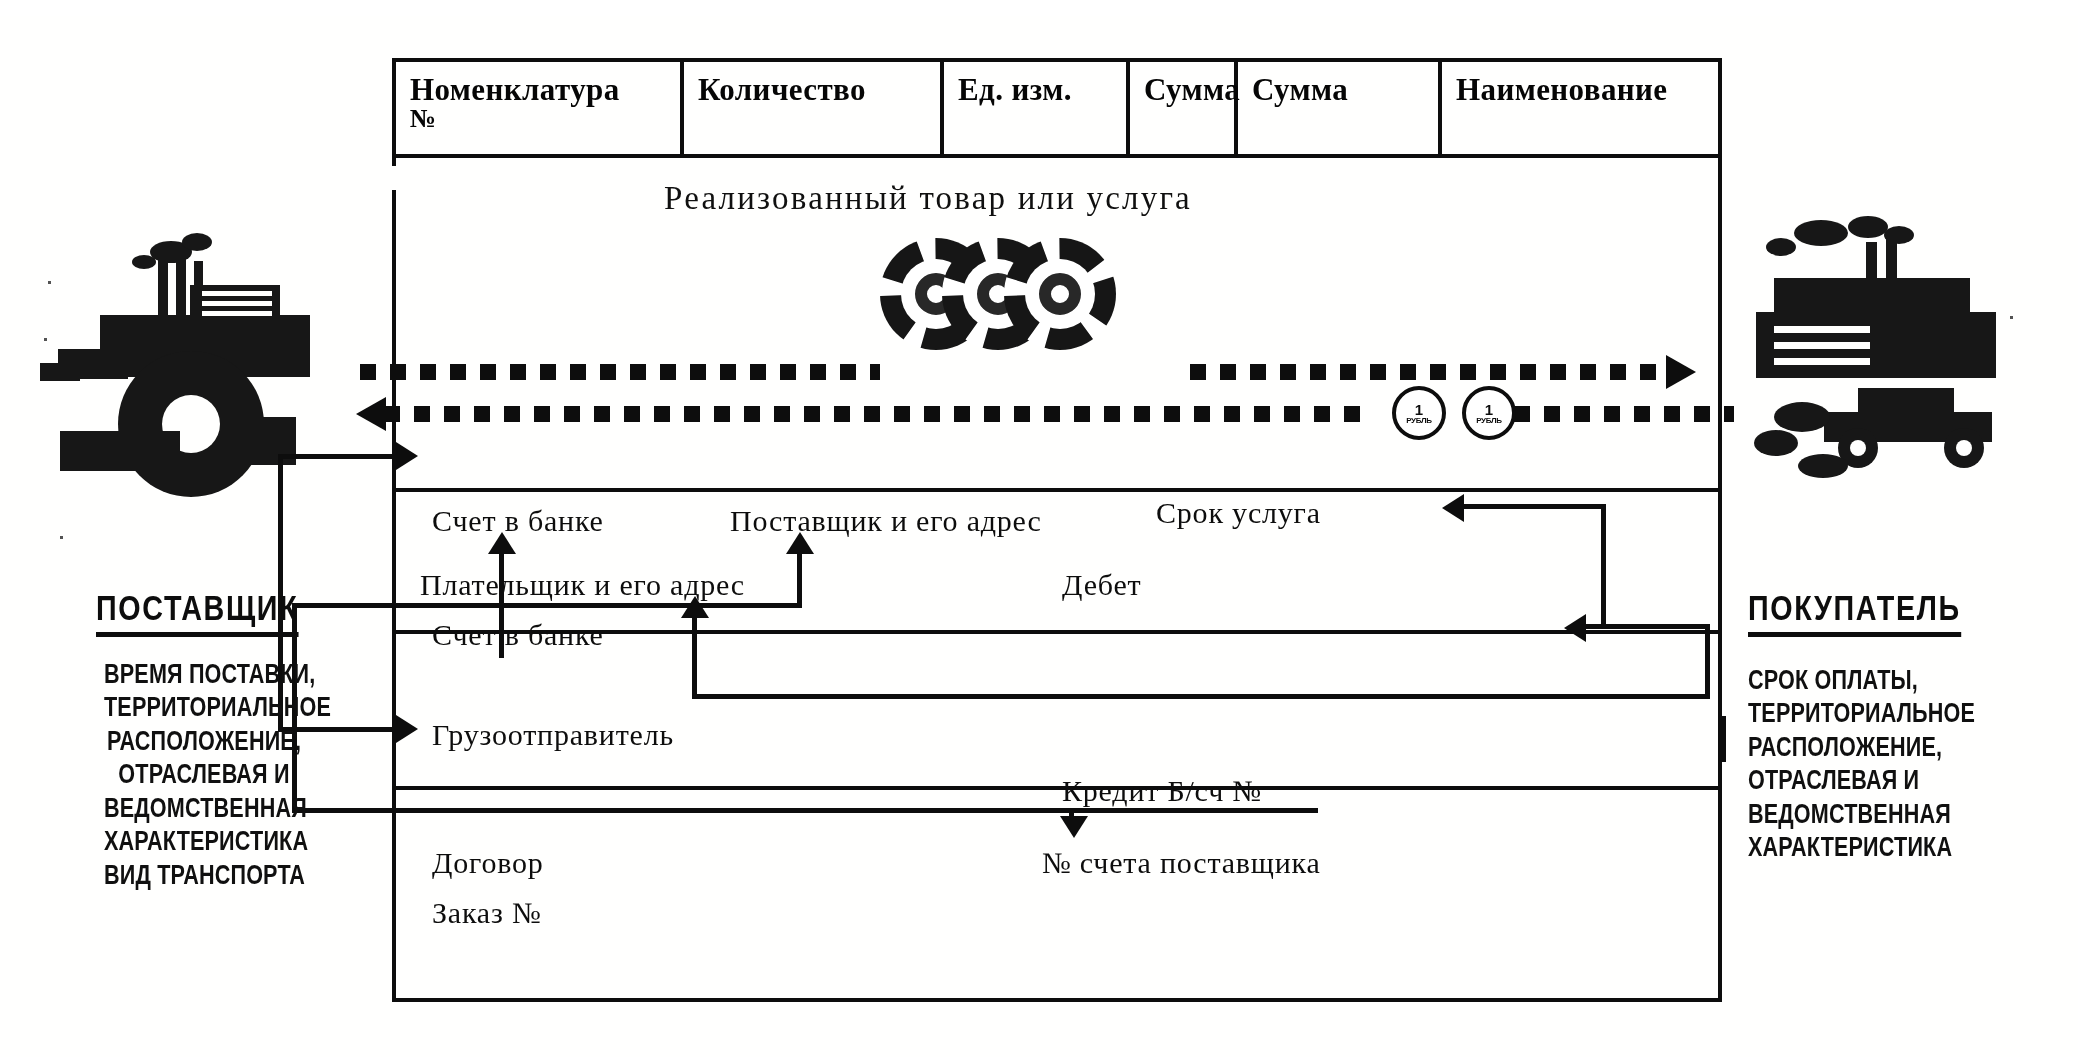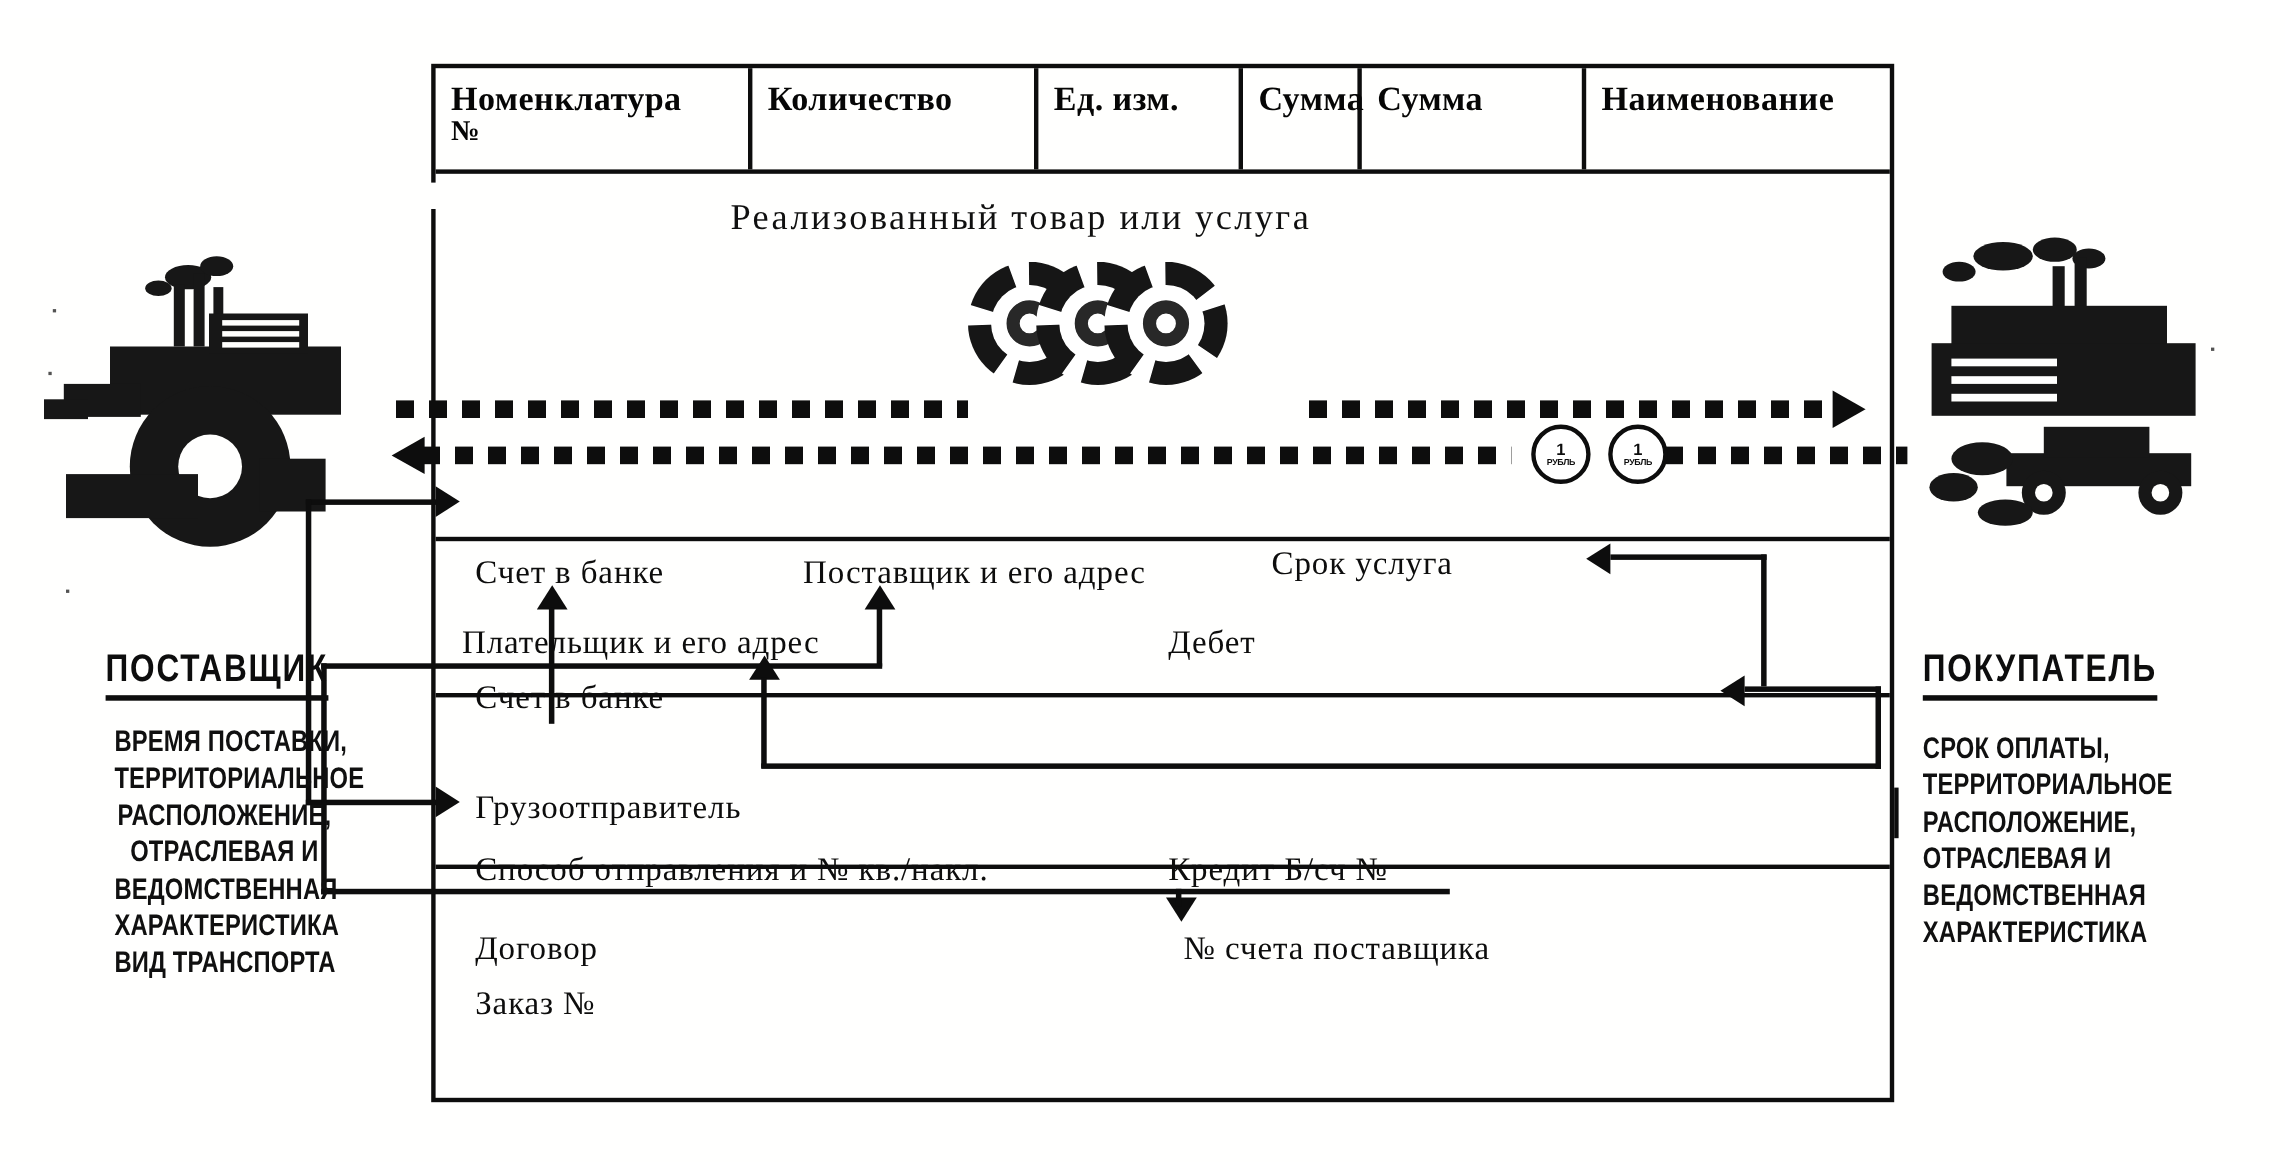--- a/index.html
+++ b/index.html
@@ -316,25 +316,24 @@
     <div class="line" style="left:334px;top:58px;">Поставщик и его адрес</div>
     <div class="line" style="left:760px;top:50px;">Срок услуга</div>
 
     <div class="line" style="left:24px;top:122px;">Плательщик и его адрес</div>
     <div class="line" style="left:666px;top:122px;">Дебет</div>
 
     <div class="line" style="left:36px;top:172px;">Счет в банке</div>
 
     <div class="line" style="left:36px;top:272px;">Грузоотправитель</div>
 
-    <div class="line" style="left:36px;top:328px;">Способ отправления и № кв./накл.</div>
     <div class="line" style="left:666px;top:328px;">Кредит Б/сч №</div>
 
     <div class="line" style="left:36px;top:400px;">Договор</div>
-    <div class="line" style="left:680px;top:400px;">№ счета поставщика</div>
+    <div class="line" style="left:646px;top:400px;">№ счета поставщика</div>
 
     <div class="line" style="left:36px;top:450px;">Заказ №</div>
 
     <div class="sl" style="left:-118px;top:8px;width:122px;height:5px;"></div>
     <div class="ar-rt" style="left:0px;top:-4px;"></div>
 
     <div class="sl" style="left:-118px;top:8px;width:5px;height:278px;"></div>
     <div class="sl" style="left:-118px;top:281px;width:122px;height:5px;"></div>
     <div class="ar-rt" style="left:0px;top:269px;"></div>
 

